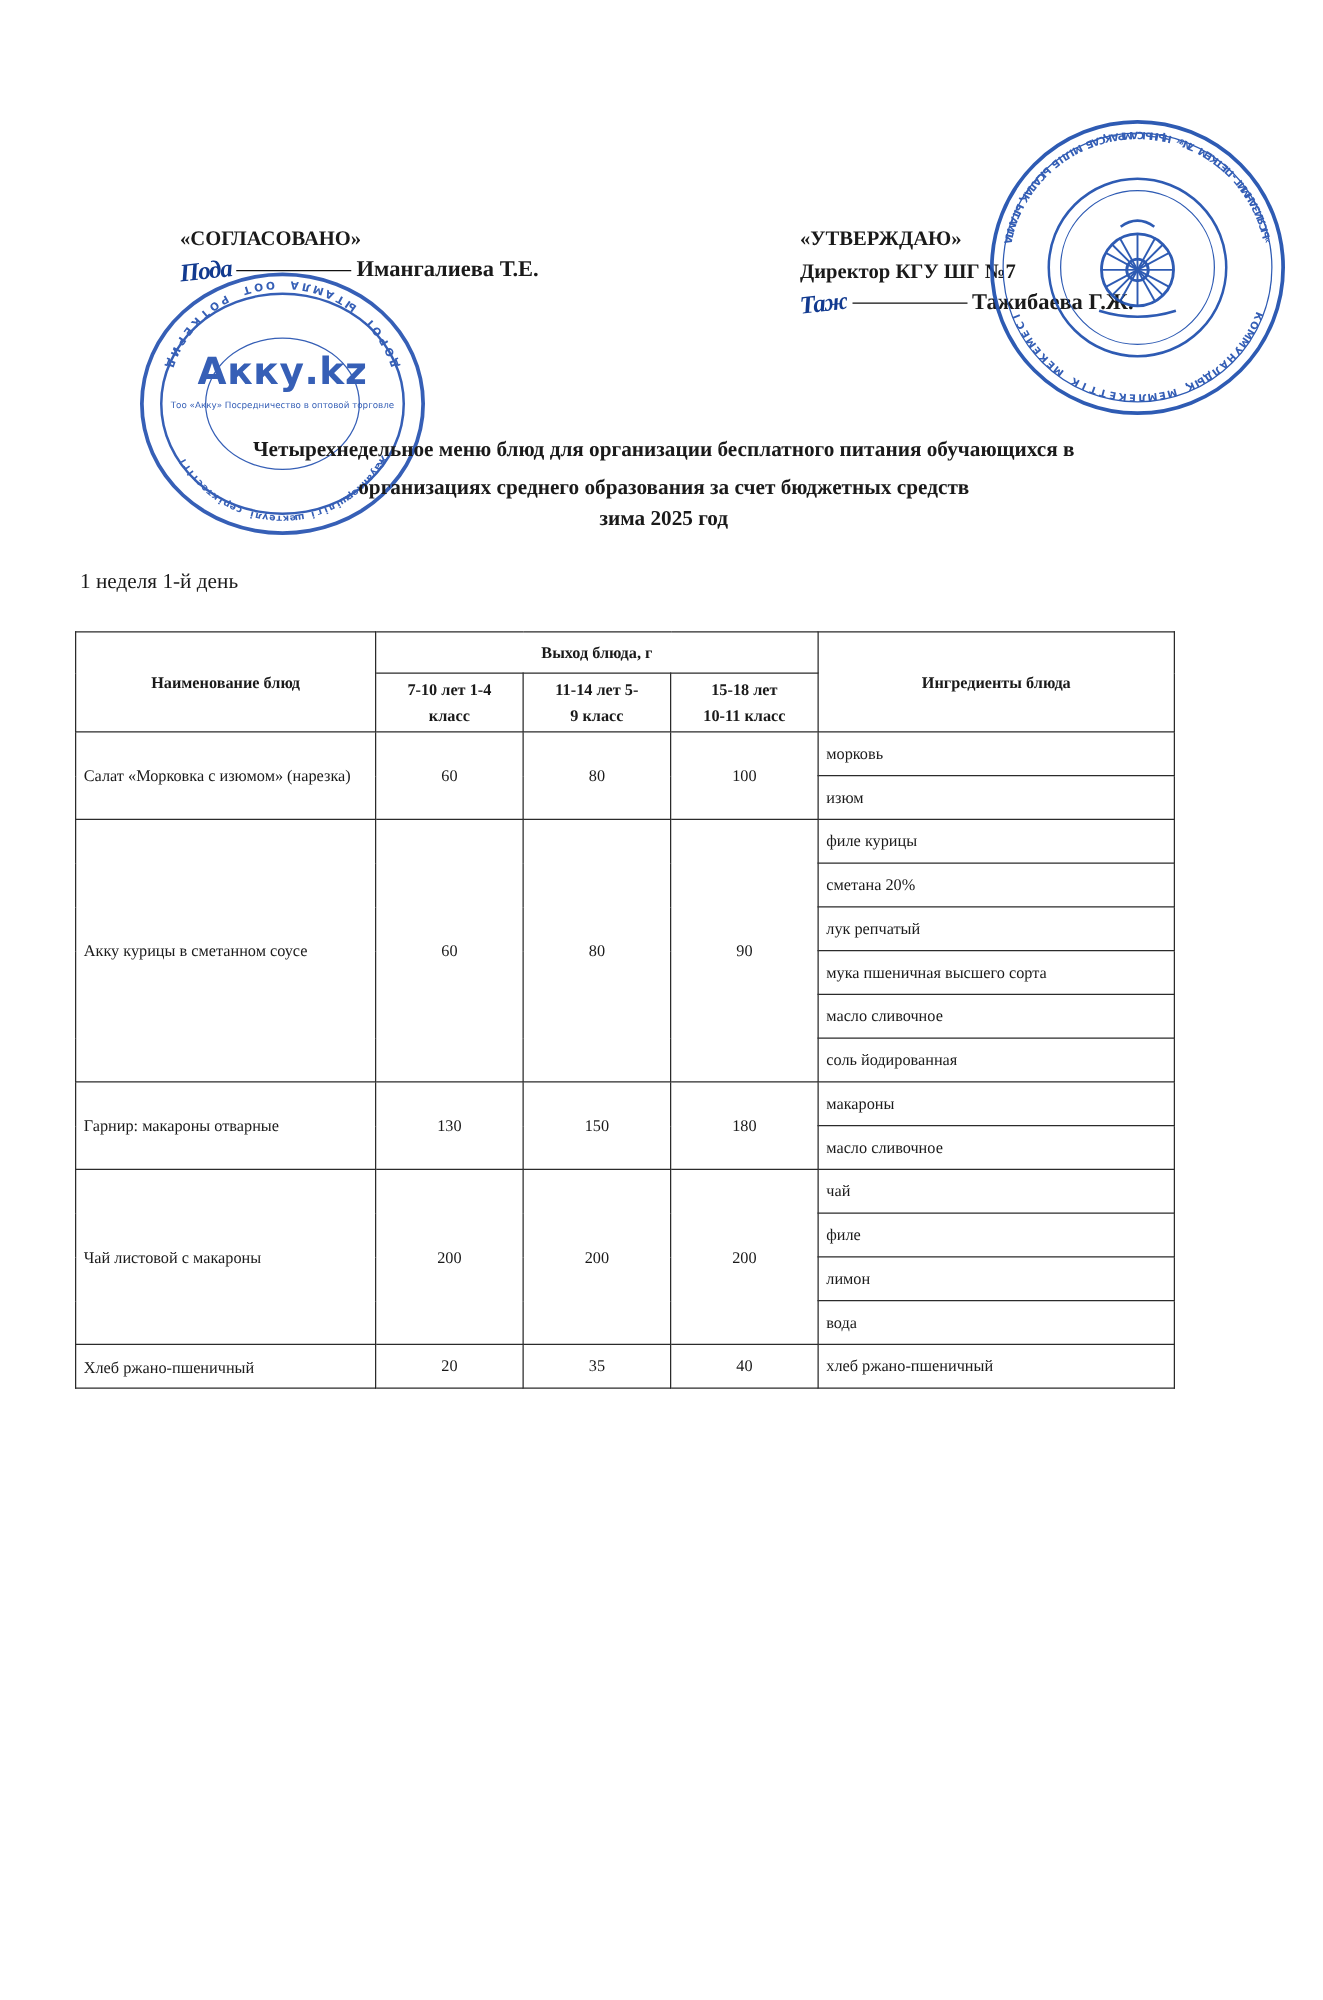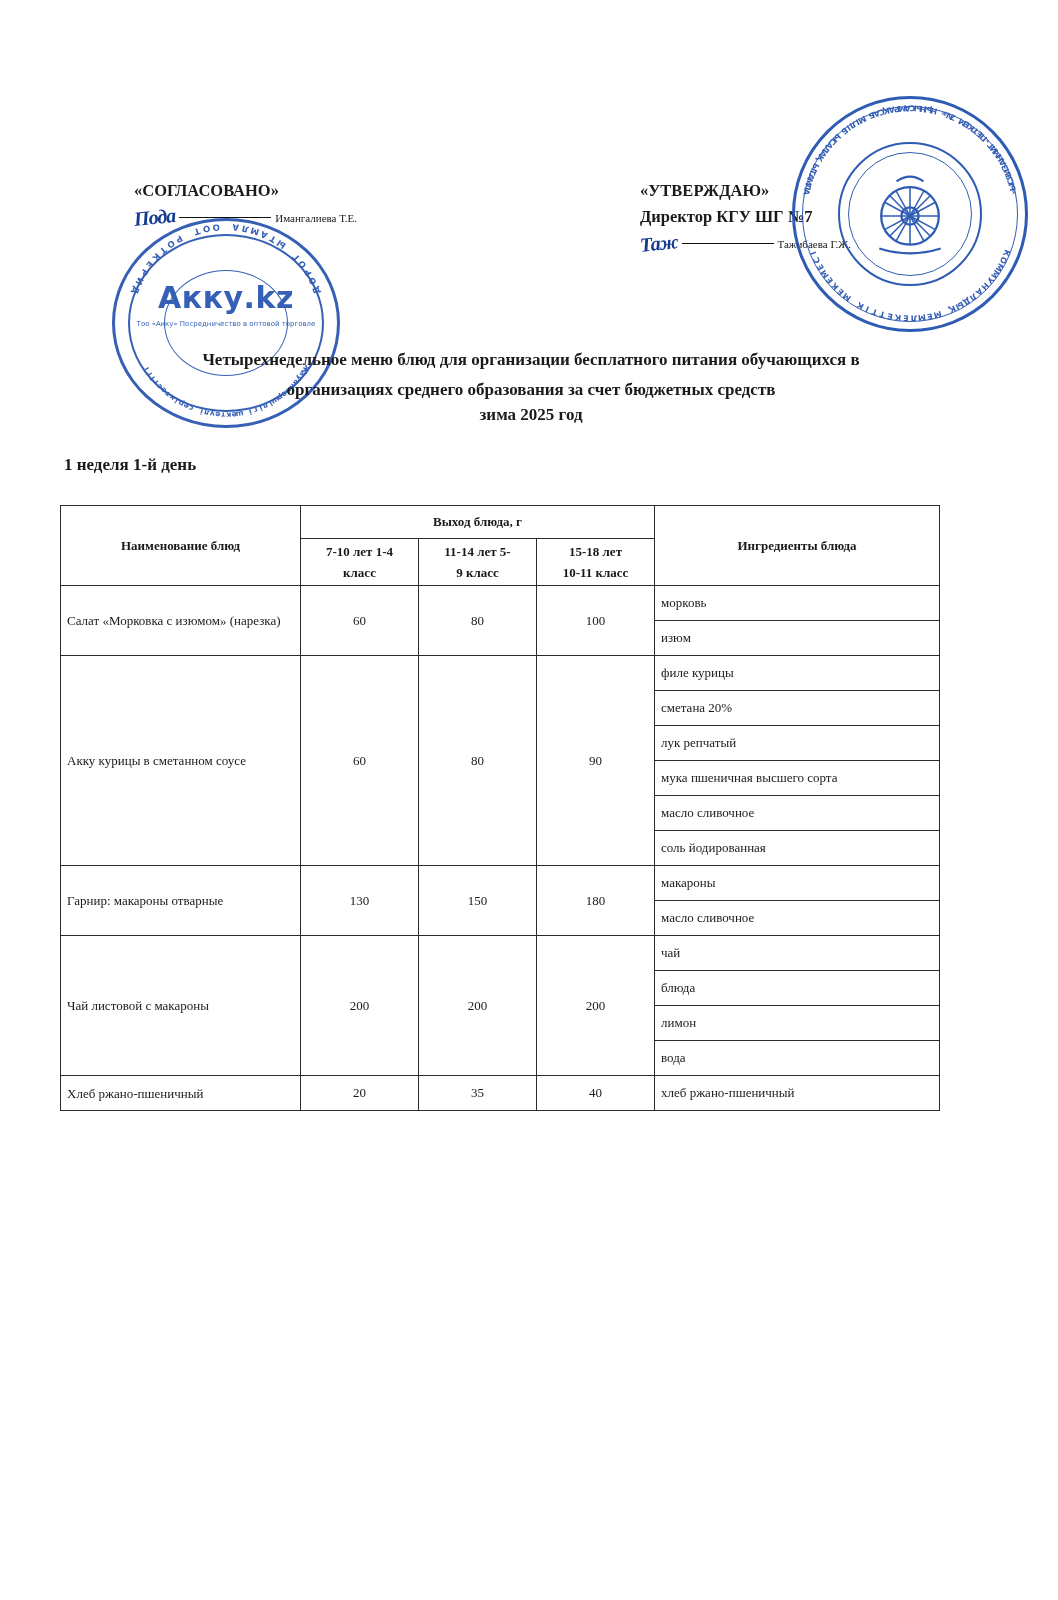--- a/index.html
+++ b/index.html
@@ -19,21 +19,21 @@
   
   .approvals {
     position: absolute;
     top: 178px;
     left: 0;
     width: 1058px;
     height: 120px;
   }
   .approval-left {
     position: absolute;
-    left: 134px;
+    left: 144px;
     top: 0;
     width: 330px;
     text-align: left;
   }
   .approval-right {
     position: absolute;
     left: 640px;
     top: 0;
     width: 330px;
     text-align: left;
@@ -62,22 +62,22 @@
     top: 2px;
   }
   .sig-underline {
     display: inline-block;
     width: 92px;
     border-bottom: 1.4px solid #111;
     position: relative;
     top: -4px;
   }
   .sig-name {
-    font-size: 11px;
-    font-weight: normal;
+    font-size: 18px;
+    font-weight: bold;
   }
 
   
   .stamp {
     position: absolute;
     border-radius: 50%;
     pointer-events: none;
   }
   
   .stamp-left {
@@ -207,21 +207,21 @@
     text-align: center;
     font-size: 17px;
     font-weight: bold;
   }
 
   .week-day {
     position: absolute;
     top: 455px;
     left: 64px;
     font-size: 17px;
-    font-weight: bold;
+    font-weight: normal;
   }
 
   
   .table-wrap {
     position: absolute;
     top: 505px;
     left: 60px;
     width: 880px;
   }
   table.menu {
@@ -568,21 +568,21 @@
           <td class="ing">масло сливочное</td>
         </tr>
         <tr>
           <td class="dish" rowspan="4">Чай листовой с макароны</td>
           <td class="qty" rowspan="4">200</td>
           <td class="qty" rowspan="4">200</td>
           <td class="qty" rowspan="4">200</td>
           <td class="ing">чай</td>
         </tr>
         <tr>
-          <td class="ing">блюда</td>
+          <td class="ing">филе</td>
         </tr>
         <tr>
           <td class="ing">лимон</td>
         </tr>
         <tr>
           <td class="ing">вода</td>
         </tr>
         <tr>
           <td class="dish" rowspan="1">Хлеб ржано-пшеничный</td>
           <td class="qty" rowspan="1">20</td>

